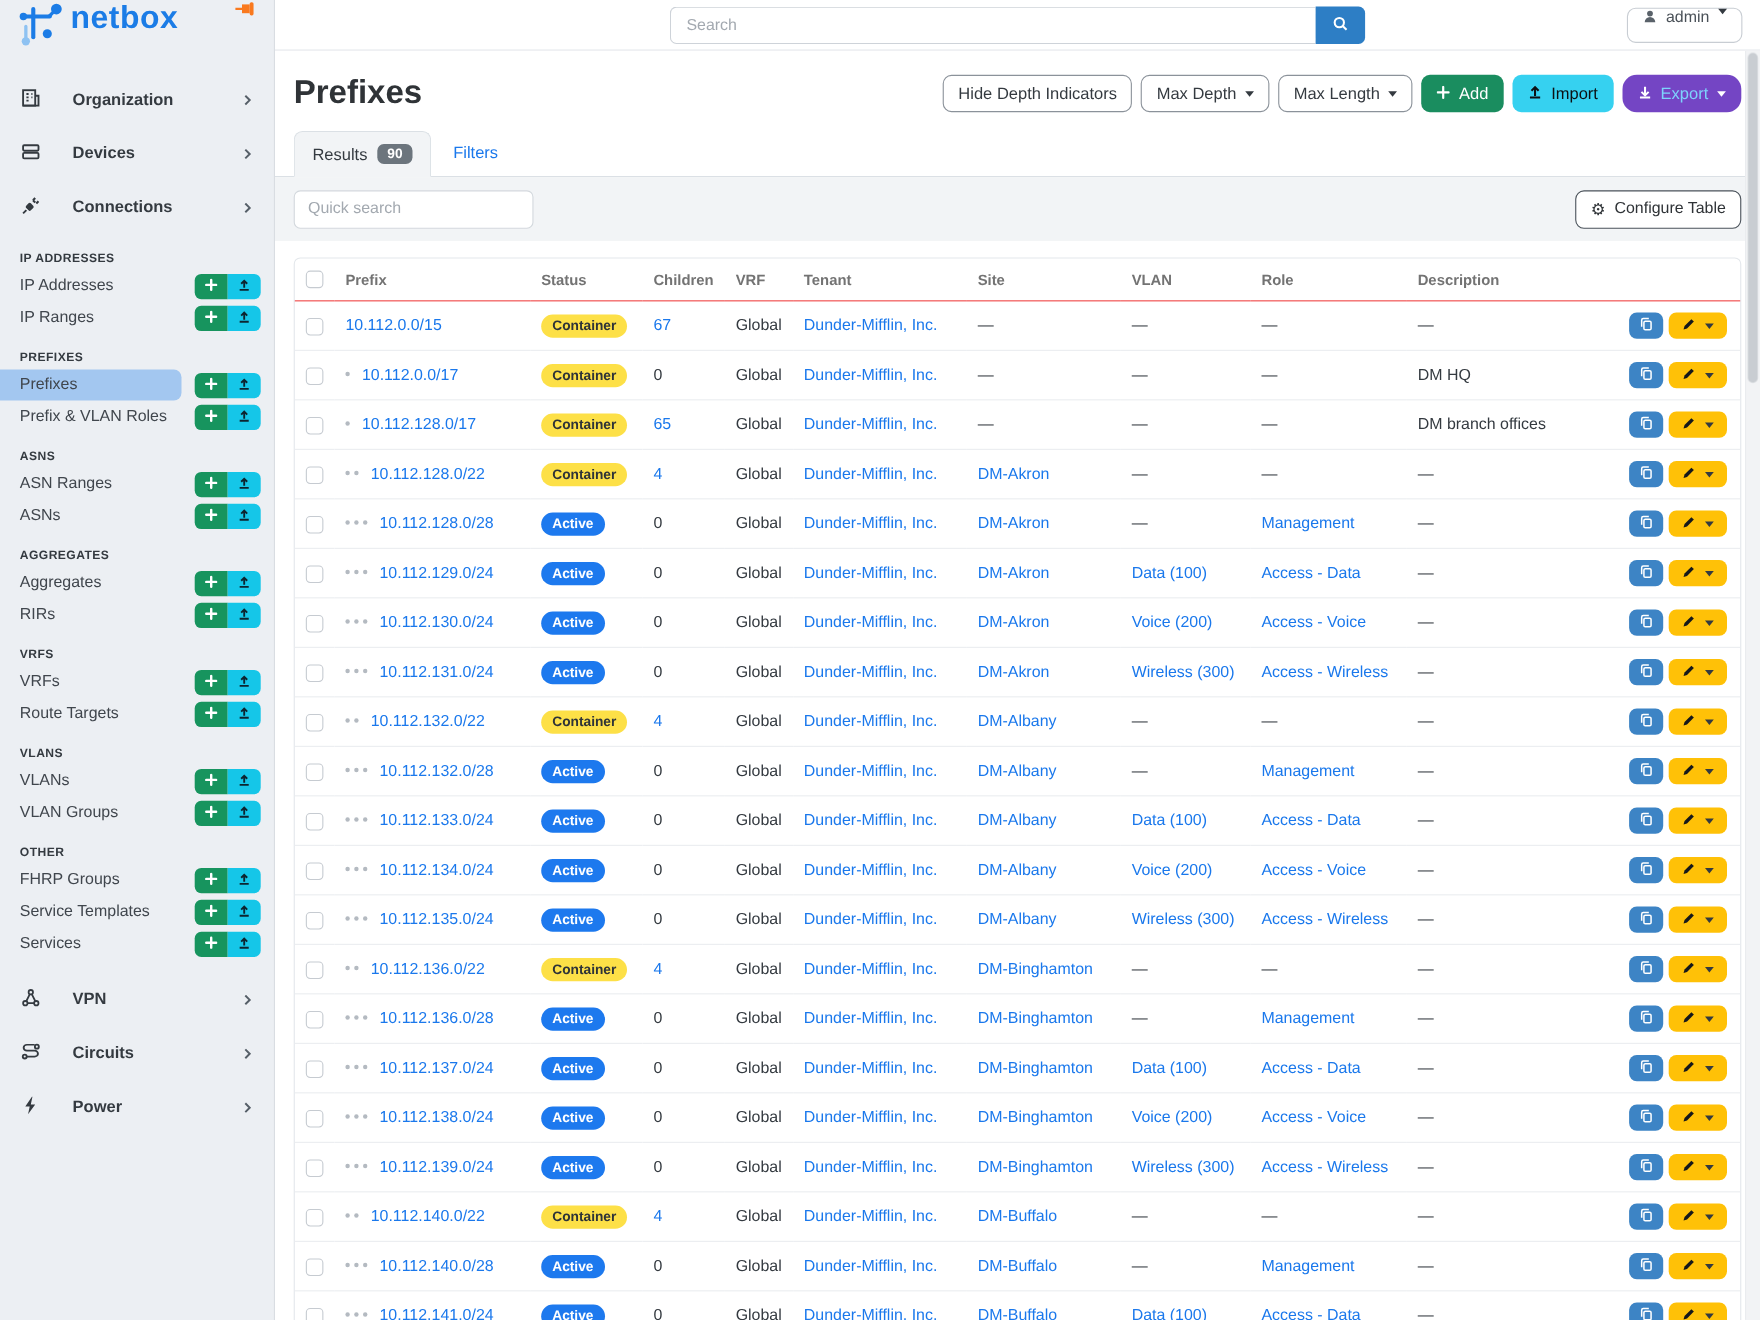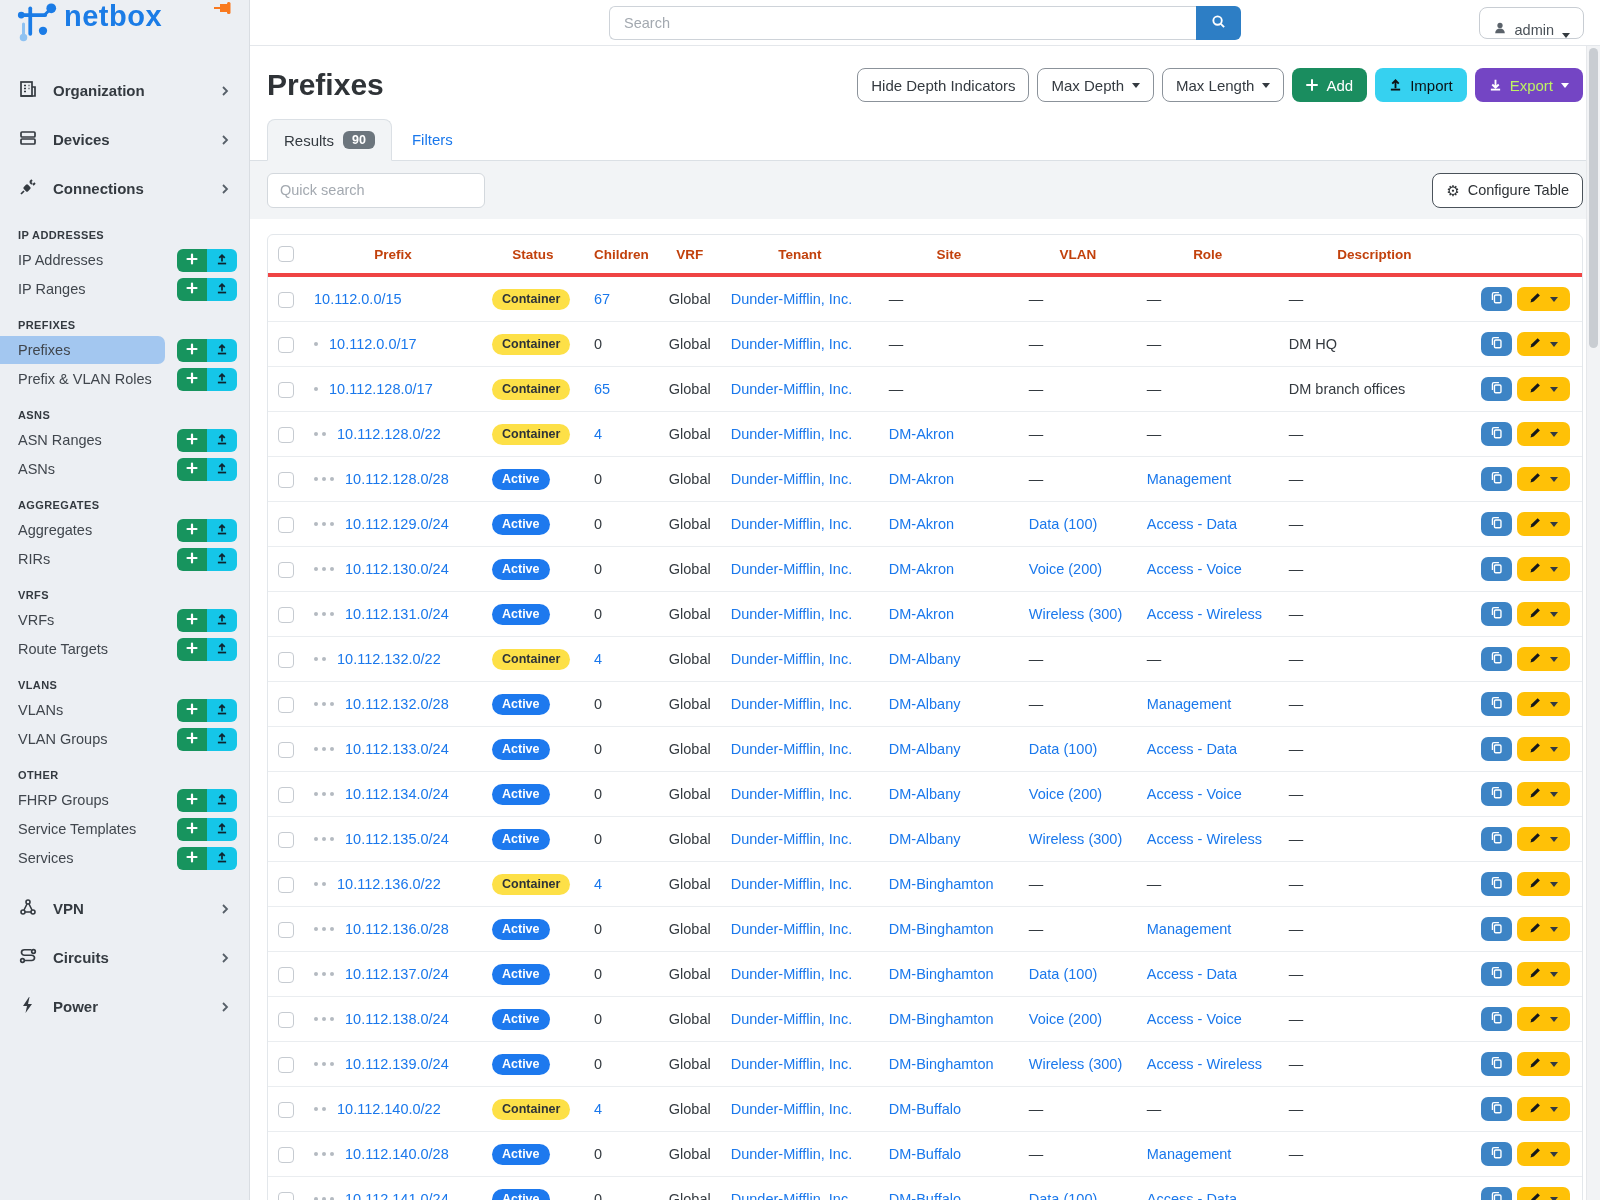--- a/index.html
+++ b/index.html
@@ -6,21 +6,21 @@
   html, body { width: 1600px; height: 1200px; overflow: hidden; }
   body { font-family: "Liberation Sans", sans-serif; background: #fff; color: #343a40; }
   a { text-decoration: none; }
 
   
   .sidebar { position: fixed; left: 0; top: 0; width: 250px; height: 1200px;
              background: #eceff3; border-right: 1px solid #d9dde2; z-index: 5; }
   .logo-row { height: 66px; display: flex; padding: 0 16px; }
   .brand-text { font-size: 29px; font-weight: 700; color: #1b7ce6; letter-spacing: .5px; margin-left: 6px; }
   .pin { margin-left: auto; cursor: pointer; }
-  .nav-item { height: 49px; display: flex; align-items: center; gap: 15px; padding: 0 18px;
+  .nav-item { height: 49px; display: flex; align-items: center; gap: 28px; padding: 0 18px;
               font-size: 15px; font-weight: 700; color: #343a40; cursor: pointer; }
   .nav-item .chev { margin-left: auto; }
   .nav-item.active { background: #a6c9f2; }
   .chev svg { display: block; }
   .chev.down svg { transform: rotate(90deg); }
 
   .side-sec-header { margin-top: 12px; height: 20px; padding: 0 18px; font-size: 11px;
                      font-weight: 700; color: #343a40; letter-spacing: .4px; display: flex; align-items: center; }
   .side-sub-row { height: 28px; display: flex; align-items: center; margin-top: 1px; }
   .side-sub-label { flex: 1; height: 28px; display: flex; align-items: center; padding-left: 18px;
@@ -36,38 +36,38 @@
   
   .topbar { position: fixed; left: 250px; right: 0; top: 0; height: 46px; background: #fff;
             border-bottom: 1px solid #e4e7eb; z-index: 4; display: flex; align-items: center; }
   .search-wrap { display: flex; width: 632px; margin: 0 auto; height: 34px; }
   .search-input { flex: 1; border: 1px solid #ced3d9; border-right: none; border-radius: 6px 0 0 6px;
                   padding: 0 14px; font-size: 14.5px; color: #14532d; outline: none; font-family: inherit; }
   .search-input::placeholder { color: #a3a9b0; }
   .search-btn { width: 45px; border: none; background: #2d7ec5; border-radius: 0 6px 6px 0;
                 display: flex; align-items: center; justify-content: center; cursor: pointer; }
   .user-btn { position: absolute; right: 16px; top: 7px; height: 32px; display: inline-flex;
-              align-items: flex-end; gap: 8px; padding: 0 13px; background: #fff;
+              align-items: flex-start; gap: 8px; padding: 0 13px; background: #fff;
               border: 1px solid #c8cdd3; border-radius: 8px; font-size: 14.5px; color: #4a5158; cursor: pointer; }
   .caret { width: 0; height: 0; border-left: 4px solid transparent; border-right: 4px solid transparent;
            border-top: 5px solid #343a40; display: inline-block; }
   .caret.white { border-top-color: #fff; }
 
   
   .main { margin-left: 250px; padding-top: 46px; }
   .page-header { display: flex; align-items: center; padding: 18px 17px 0 17px; background: #fff; }
   .page-title { font-size: 30px; font-weight: 700; color: #2f3337; line-height: 42px; }
   .header-actions { margin-left: auto; display: flex; gap: 8px; align-items: center; }
   .btn { height: 34px; display: inline-flex; align-items: center; gap: 8px; border-radius: 8px;
          font-size: 15px; font-family: inherit; cursor: pointer; }
   .btn-outline { background: #fff; border: 1px solid #8b929a; color: #343a40; padding: 0 13px; }
   .btn-solid { border: none; padding: 0 14px; font-size: 15px; }
   .btn-green { background: #1a8d5f; color: #fff; }
   .btn-cyan { background: #36d1f0; color: #0c1114; }
-  .btn-purple { background: #7445c4; color: #bef264; }
+  .btn-purple { background: #7445c4; color: #7dd3fc; border-radius: 13px; }
 
   .tabs-row { margin-top: 12px; padding: 0 17px; border-bottom: 1px solid #dbe0e5; background: #fff;
               display: flex; align-items: flex-end; }
   .tab-active { display: inline-flex; align-items: center; height: 42px; padding: 0 16px;
                 background: #f2f4f6; border: 1px solid #dbe0e5; border-bottom: 1px solid #f2f4f6;
                 border-radius: 8px 8px 0 0; margin-bottom: -1px; font-size: 15px; color: #343a40; cursor: pointer; }
   .tab-badge { background: #6c757d; color: #fff; border-radius: 6px; padding: 2px 9px;
                font-size: 12.5px; font-weight: 700; margin-left: 9px; }
   .tab-link { display: inline-flex; align-items: center; height: 42px; padding: 0 20px;
               font-size: 15px; color: #1a78ec; cursor: pointer; }
@@ -77,22 +77,22 @@
   .quick-search { width: 218px; height: 35px; border: 1px solid #d3d8dd; border-radius: 6px;
                   padding: 0 12px; font-size: 14.5px; color: #343a40; outline: none; font-family: inherit; background: #fff; }
   .quick-search::placeholder { color: #a3a9b0; }
   .btn-config { background: #fff; border: 1px solid #4a525a; border-radius: 8px; height: 35px;
                 padding: 0 13px; font-size: 14.5px; color: #2f3337; display: inline-flex;
                 align-items: center; gap: 8px; cursor: pointer; }
   .gear { font-size: 15px; line-height: 1; }
 
   .card { margin: 15px 17px 0 17px; background: #fff; border: 1px solid #e3e7eb; border-radius: 6px; }
   table { width: 100%; border-collapse: collapse; }
-  thead th { padding: 11px 10px; font-size: 13.5px; font-weight: 700; color: #c2410c;
-             border-bottom: 4px solid #ef4444; text-align: center; white-space: nowrap; }
+  thead th { padding: 11px 10px; font-size: 13.5px; font-weight: 700; color: #737373;
+             border-bottom: 1px solid #ef4444; text-align: left; white-space: nowrap; }
   tbody td { padding: 10px 10px; border-bottom: 1px solid #eaedf0; font-size: 14.5px;
              color: #343a40; white-space: nowrap; }
   th.w-cb { width: 36px; } th.w-prefix { width: 178px; } th.w-status { width: 102px; }
   th.w-children { width: 66px; } th.w-vrf { width: 62px; } th.w-tenant { width: 158px; }
   th.w-site { width: 140px; } th.w-vlan { width: 118px; } th.w-role { width: 142px; }
   th.w-actions { width: 112px; }
   .cb { width: 16px; height: 16px; border: 1.5px solid #c6cbd1; border-radius: 4px;
         display: inline-block; background: #fff; cursor: pointer; vertical-align: middle; }
   .lnk { color: #1a78ec; cursor: pointer; }
   .dots { display: inline-block; margin-right: 7px; }

